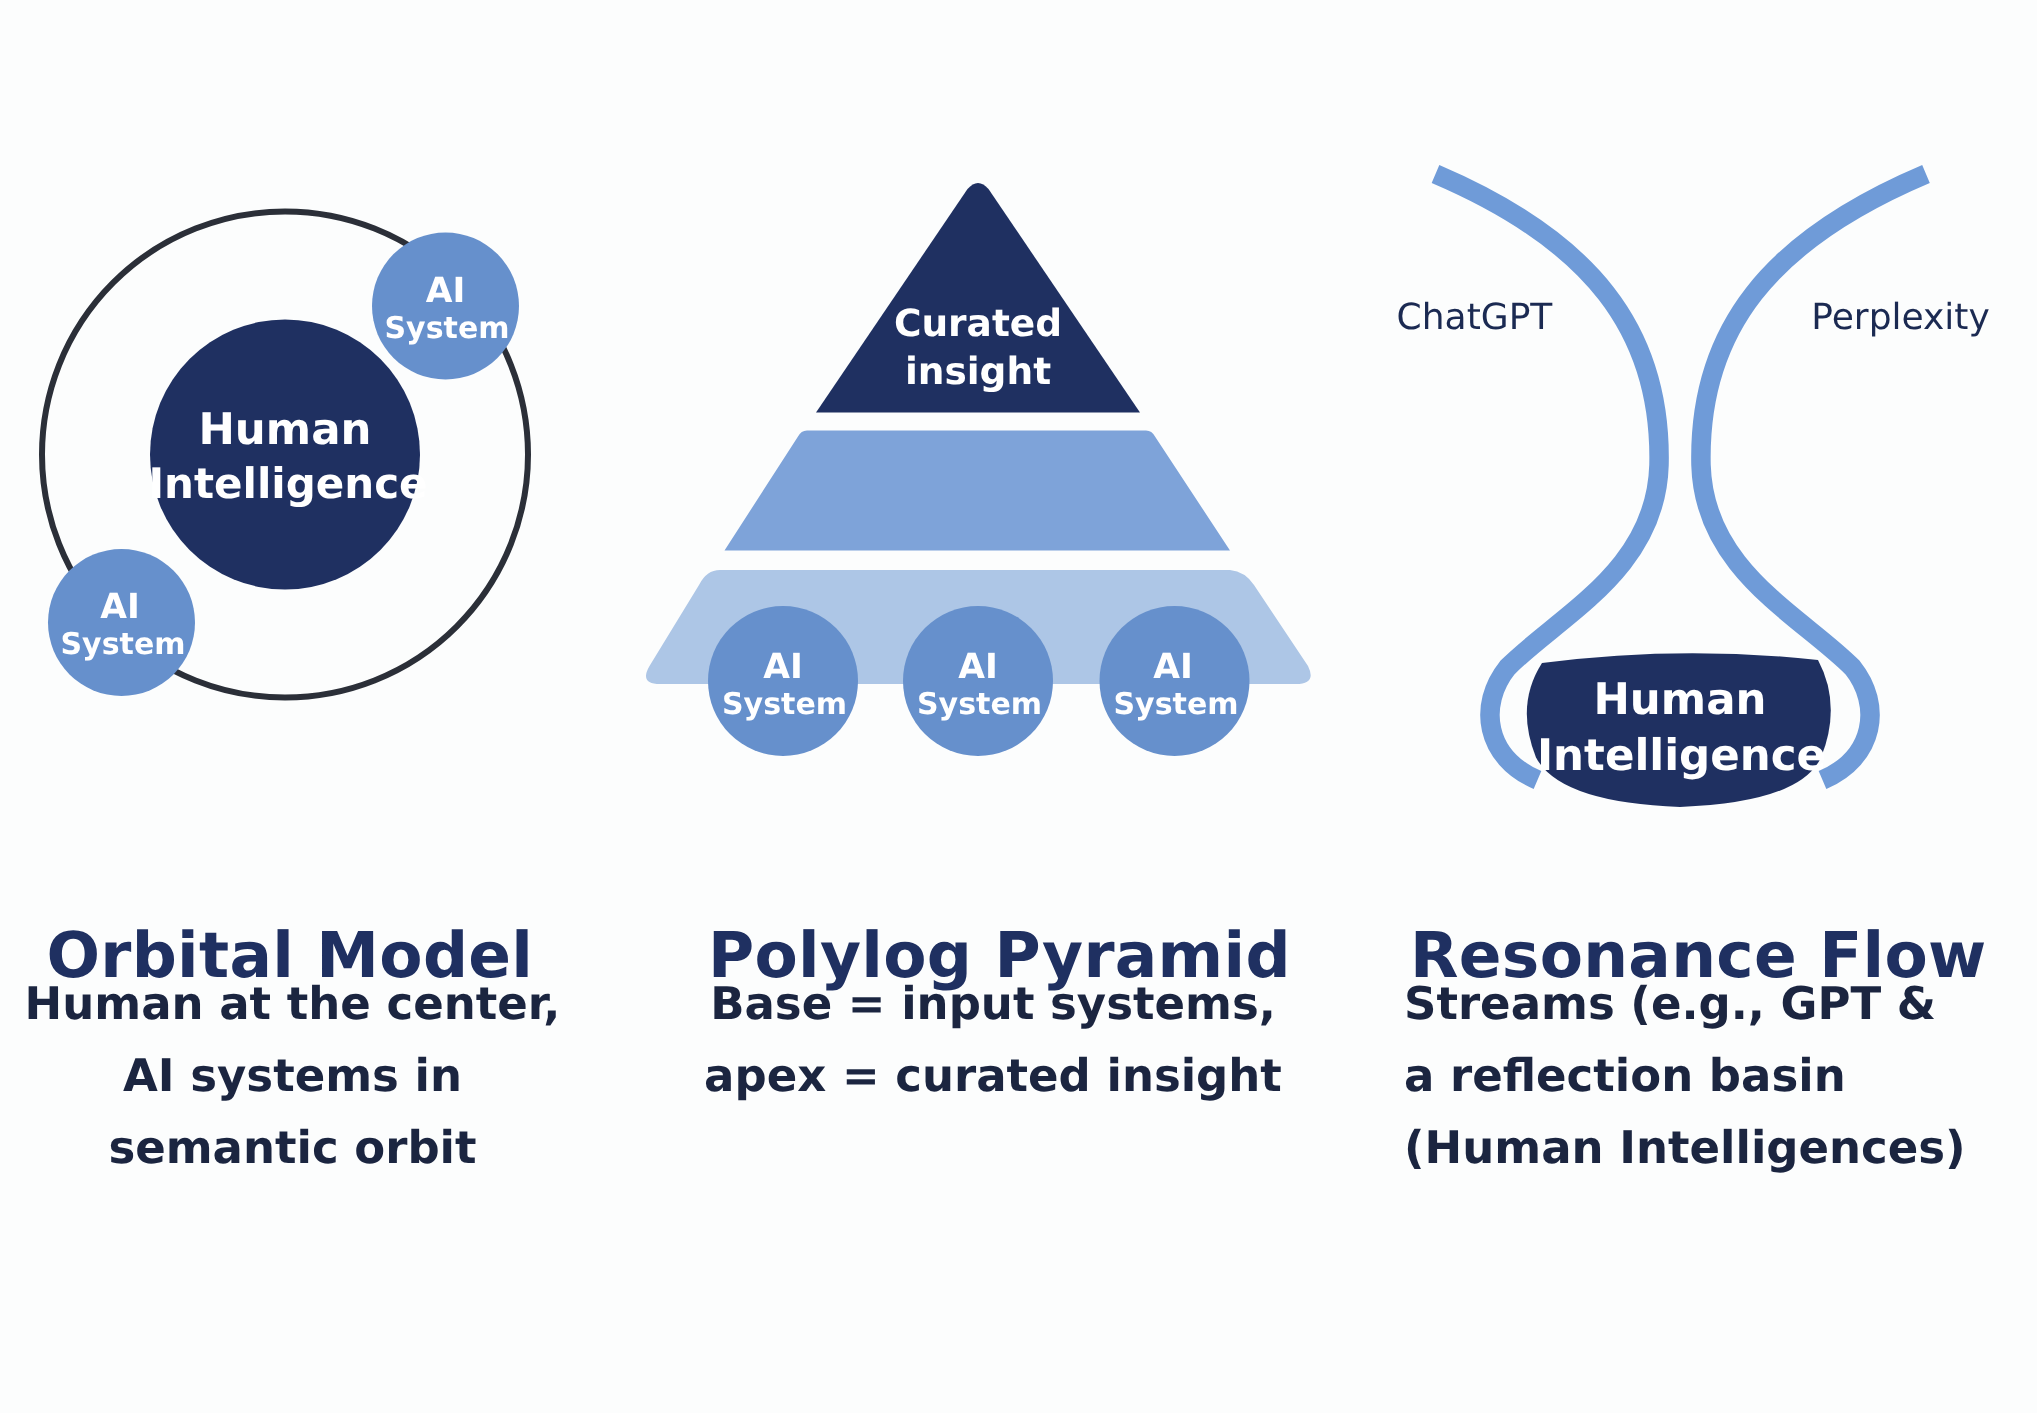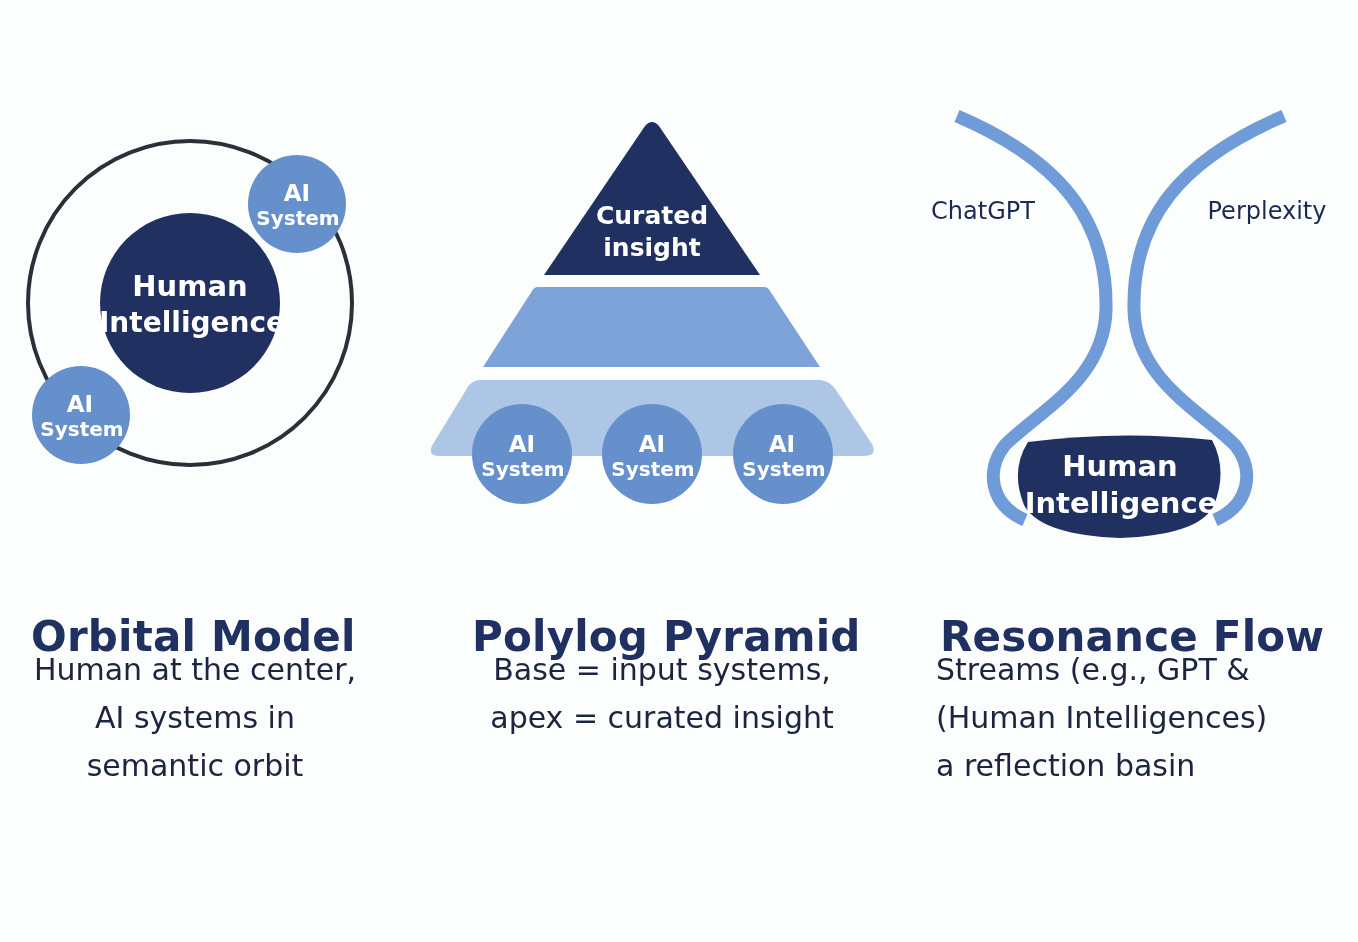--- a/index.html
+++ b/index.html
@@ -2,21 +2,21 @@
 <html><head>
 <meta charset="utf-8">
 <style>
   html, body { margin: 0; padding: 0; }
   body { width: 1358px; height: 942px; background: #fcfdfd; position: relative; overflow: hidden; font-family: "DejaVu Sans", sans-serif; }
   svg.diagram { position: absolute; left: 0; top: 0; }
   .node-text { font-family: "DejaVu Sans", sans-serif; font-weight: bold; fill: #ffffff; text-anchor: middle; }
   .label-text { font-family: "DejaVu Sans", sans-serif; fill: #1b2a52; text-anchor: middle; }
   .title { position: absolute; font-family: "DejaVu Sans", sans-serif; font-weight: bold; font-size: 42px; color: #1f3061; white-space: nowrap; letter-spacing: 0.2px; margin-top: 36px; }
   .desc { position: absolute; font-family: "DejaVu Sans", sans-serif; font-size: 30px; line-height: 48px; color: #1b2540; }
-  .desc div { white-space: nowrap; }
+  .desc div { white-space: nowrap; font-weight: bold; }
 </style>
 </head>
 <body>
 
 <svg class="diagram" width="1358" height="942" viewBox="0 0 1358 942">
 
   <g>
     <circle cx="190" cy="303" r="162" fill="none" stroke="#2b2f38" stroke-width="4"></circle>
     <circle cx="190" cy="303" r="90" fill="#1f3061"></circle>
     <text class="node-text" x="190" y="296" font-size="29">Human</text>
@@ -76,15 +76,15 @@
   <div>Human at the center,</div>
   <div>AI systems in</div>
   <div>semantic orbit</div>
 </div>
 <div class="desc" style="left:462px; width:400px; top:646px; text-align:center;">
   <div>Base = input systems,</div>
   <div>apex = curated insight</div>
 </div>
 <div class="desc" style="left:936px; width:400px; top:646px; text-align:left;">
   <div>Streams (e.g., GPT &amp;</div>
+  <div>a reflection basin</div>
   <div>(Human Intelligences)</div>
-  <div>a reflection basin</div>
 </div>
 
 </body></html>

